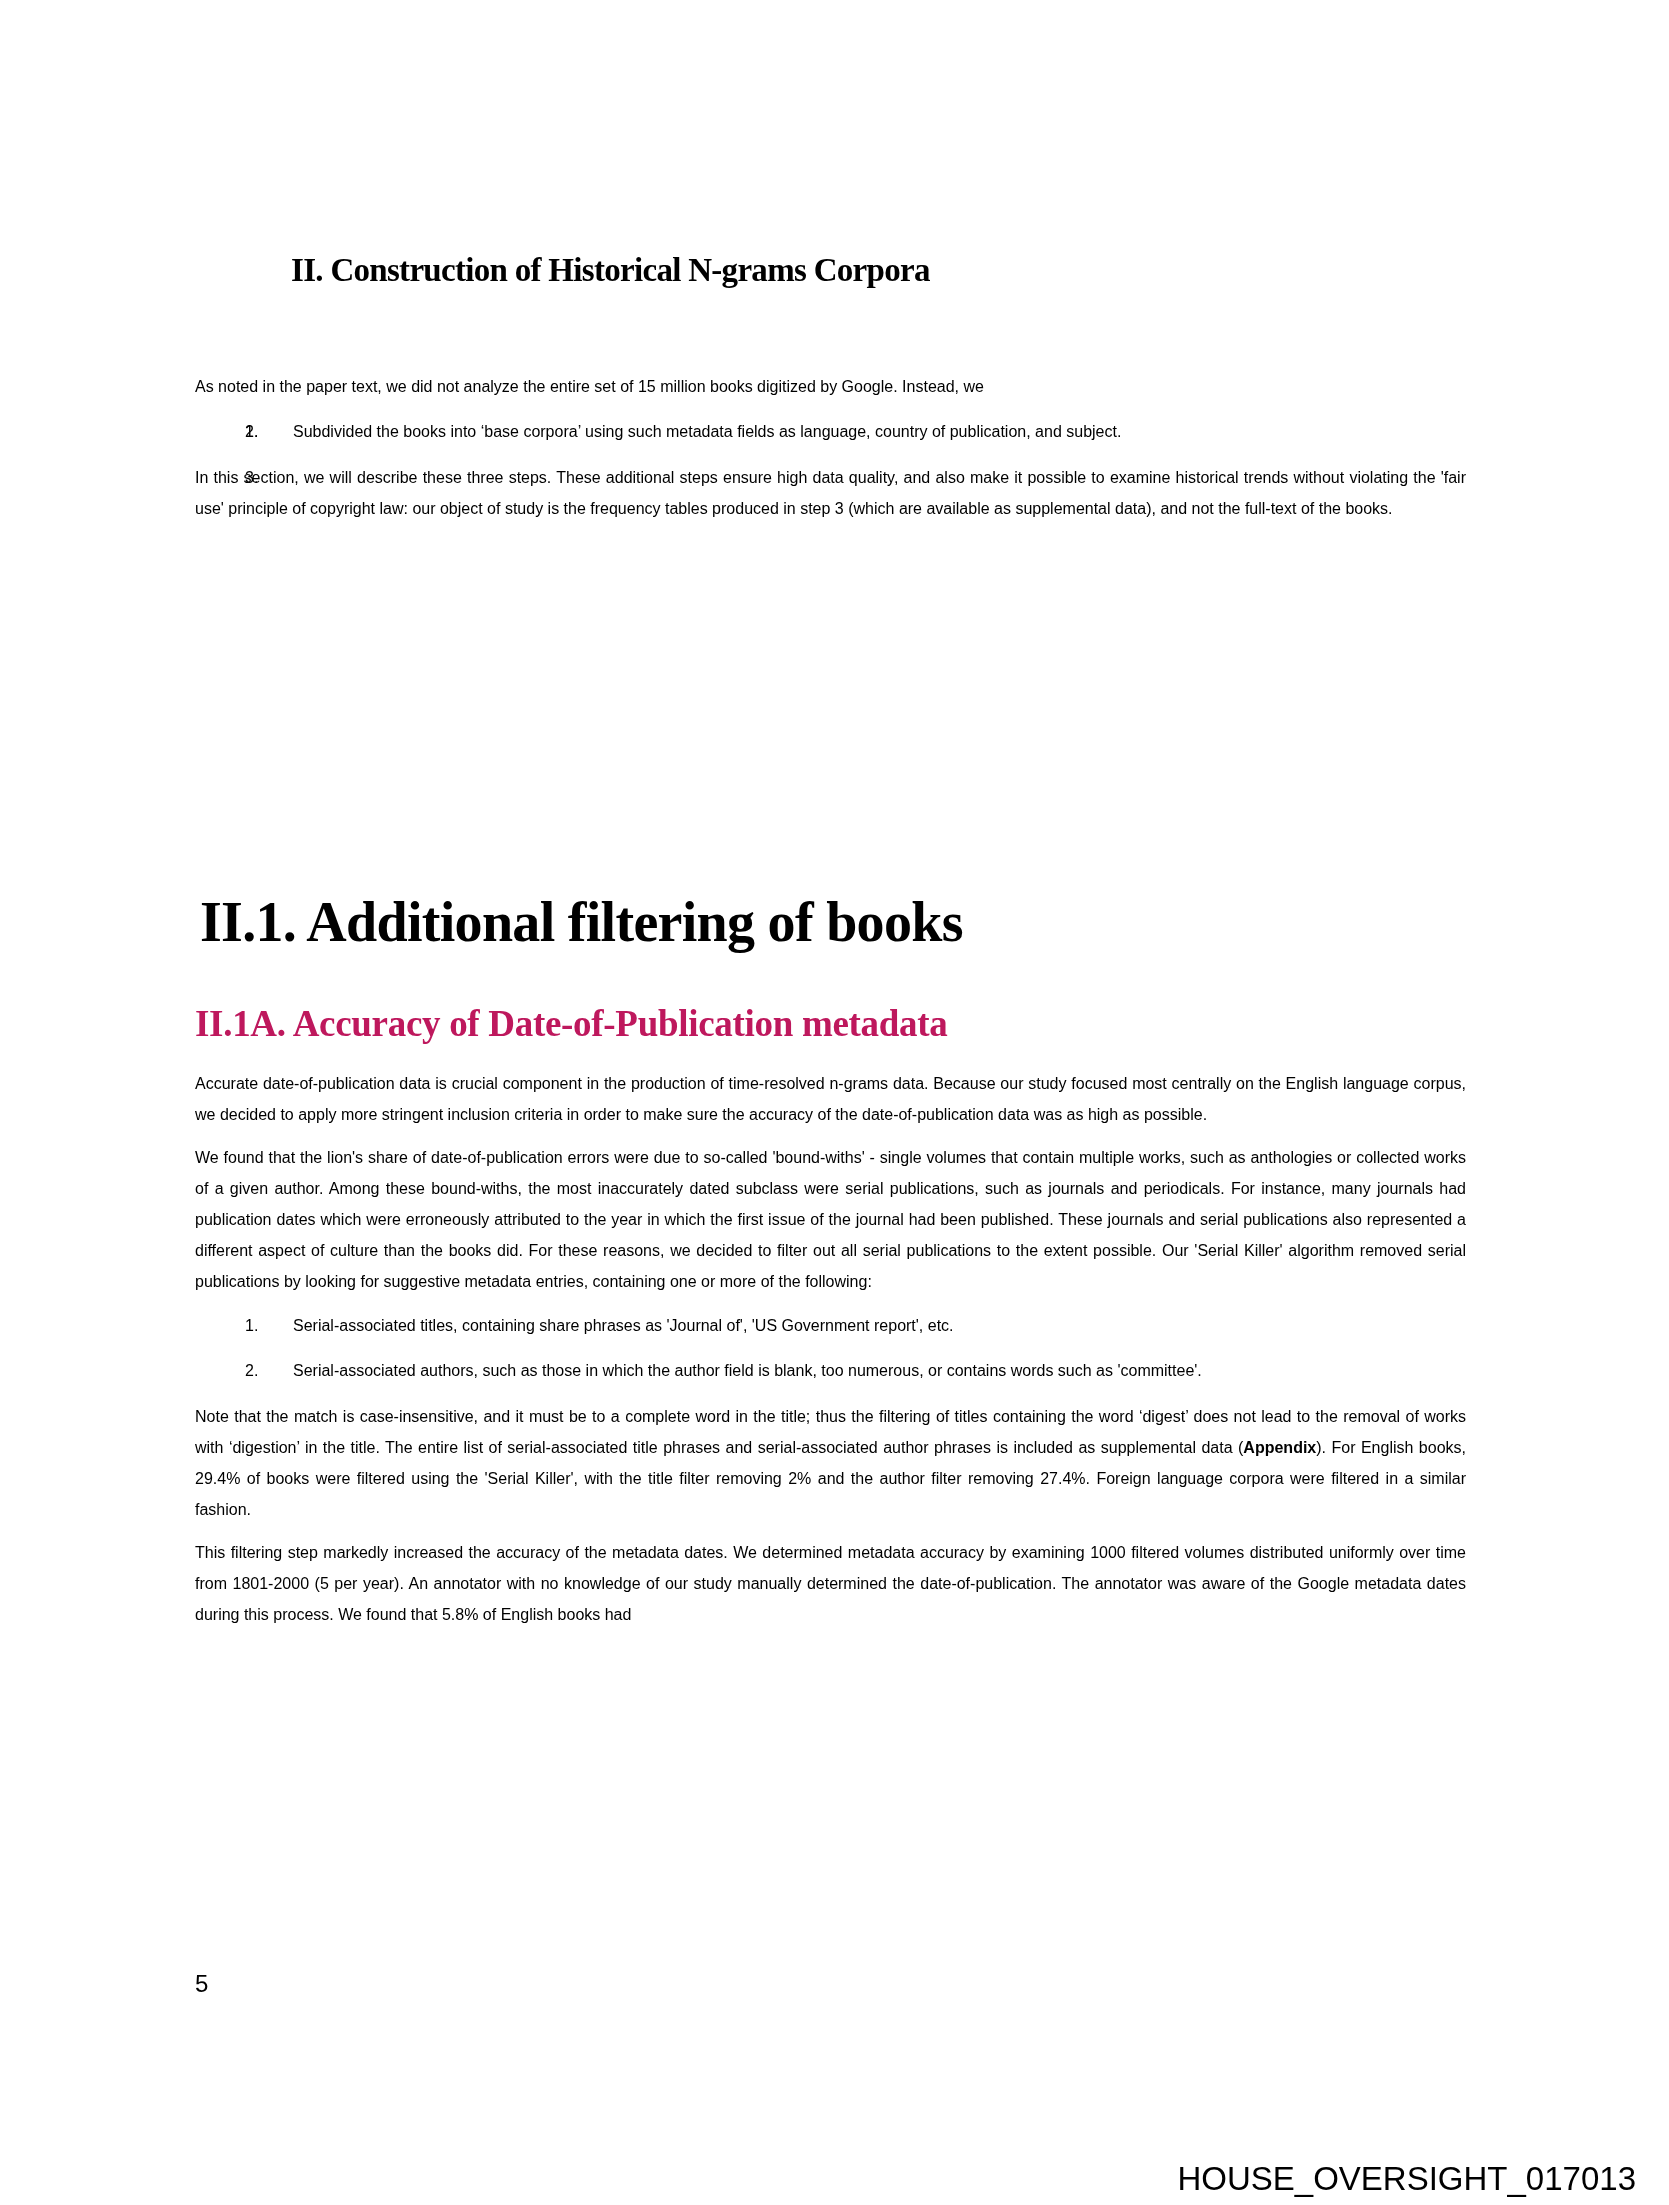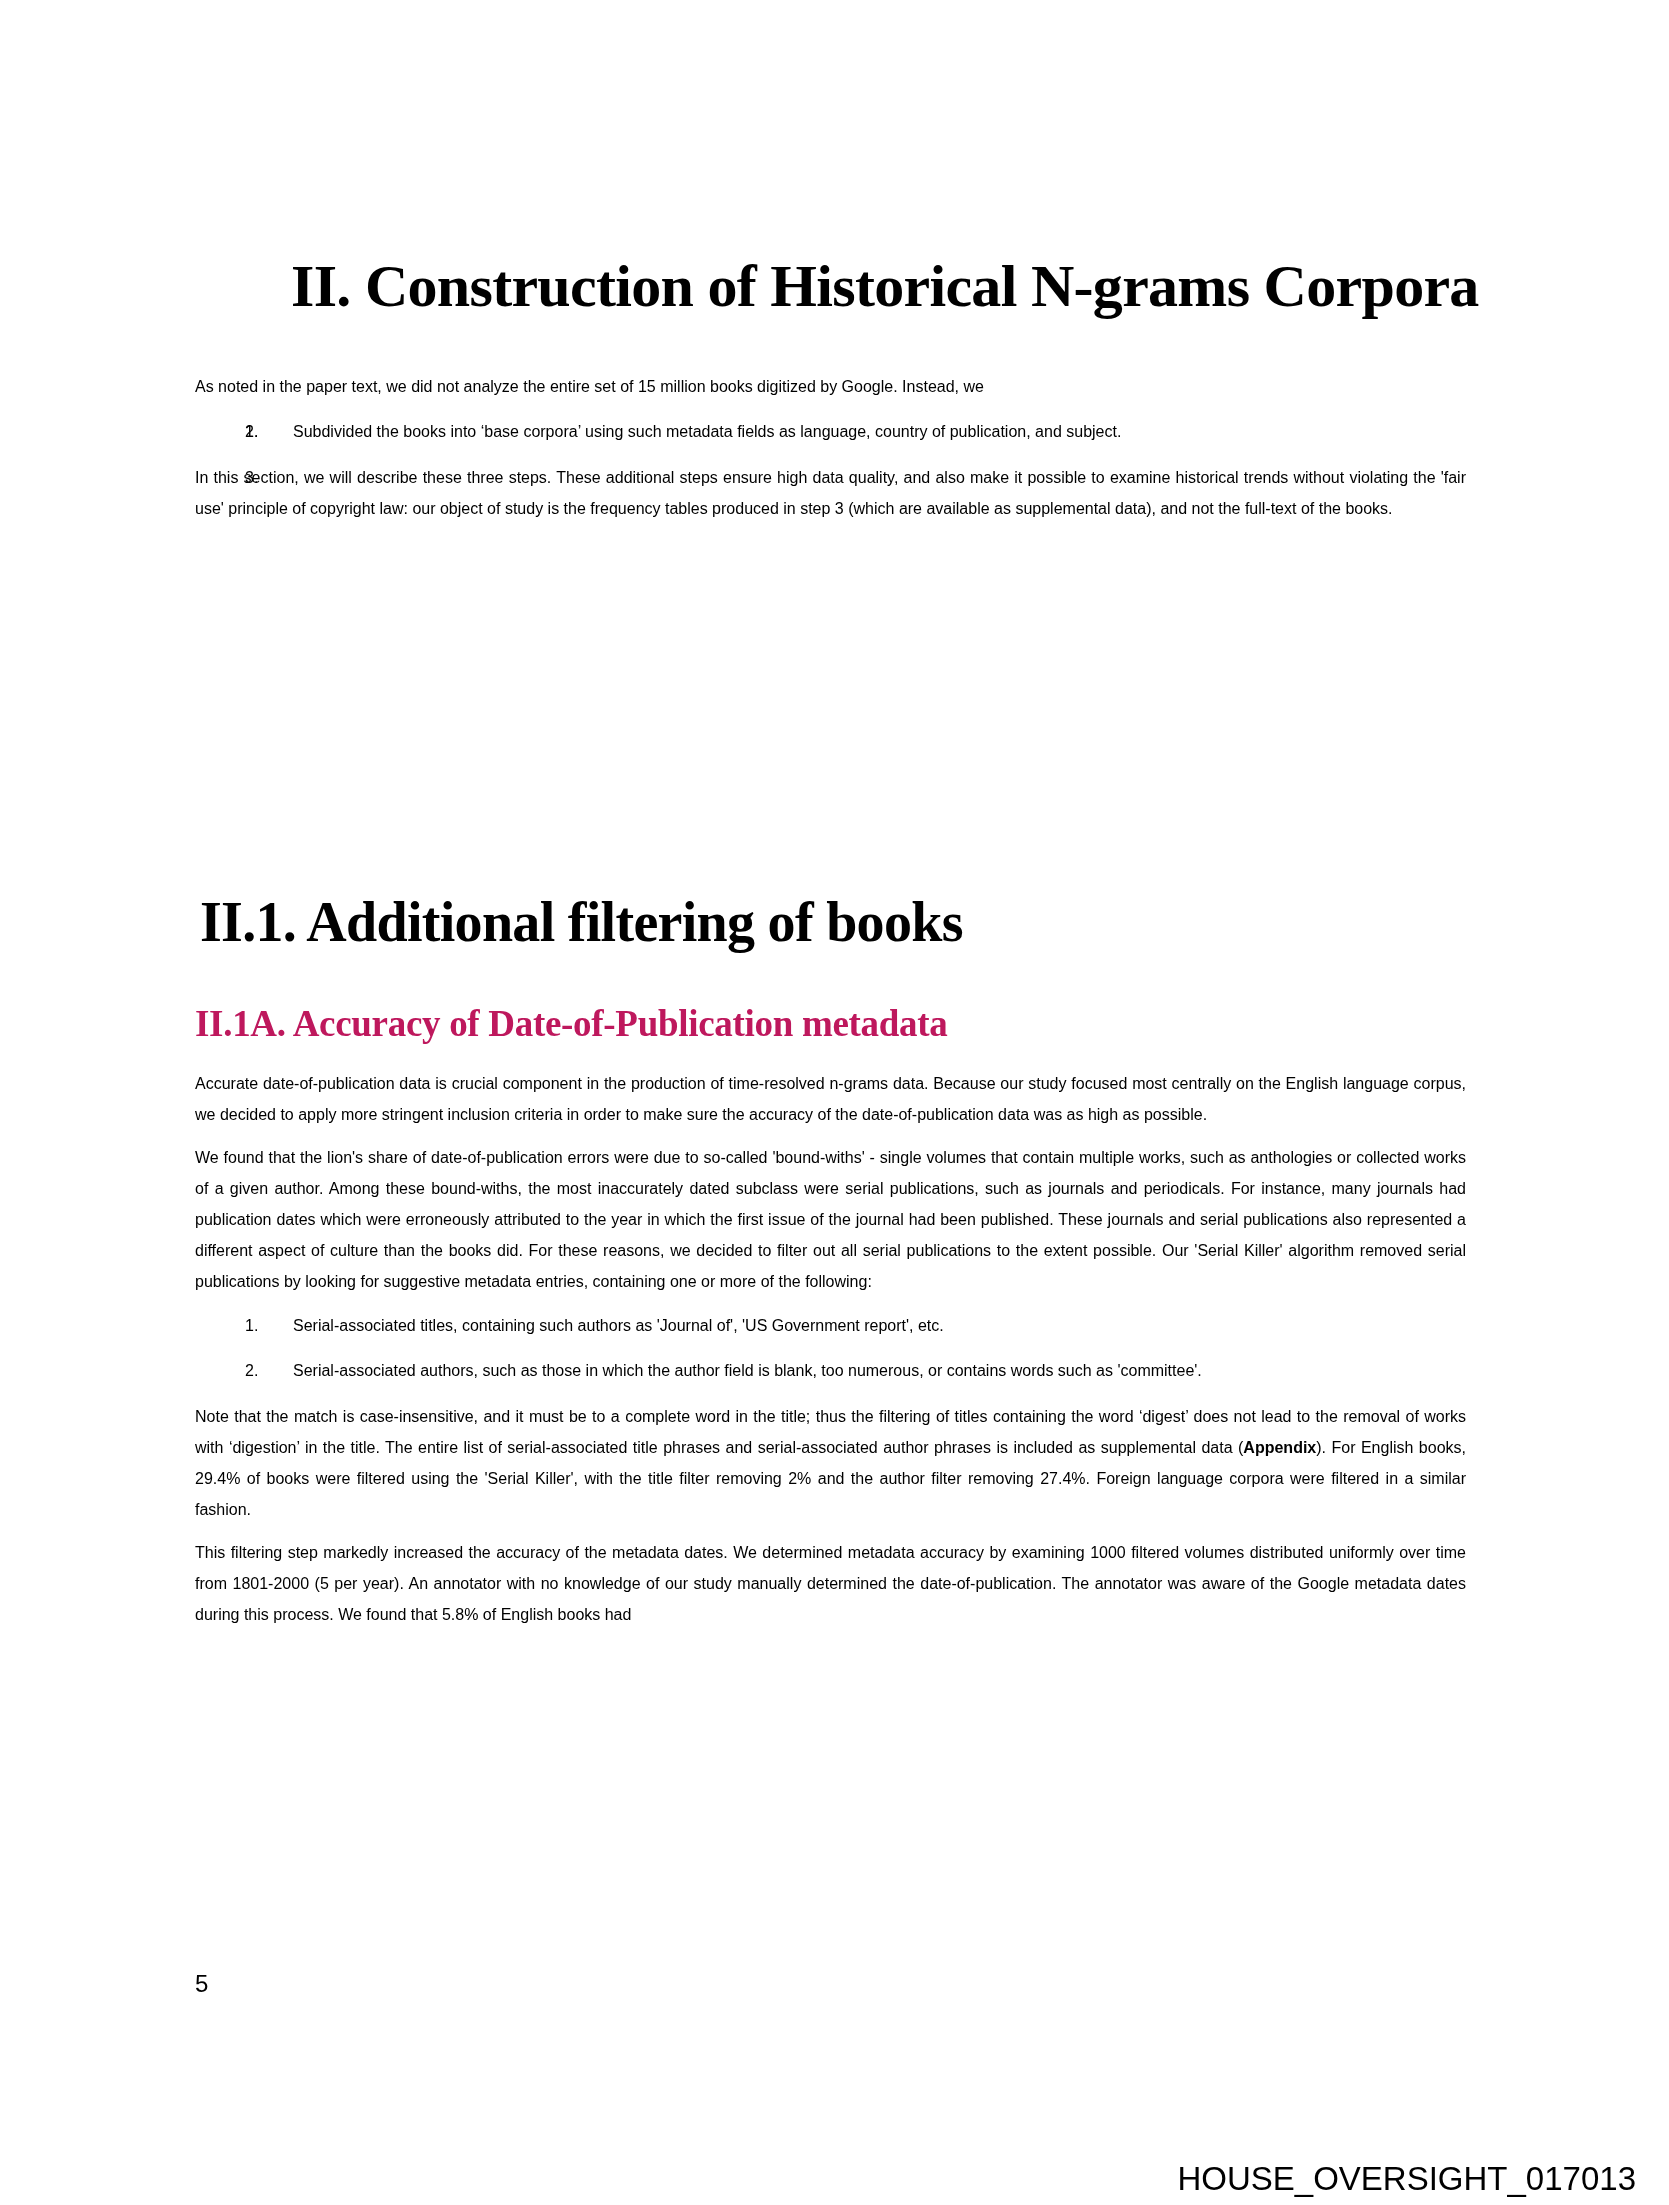--- a/index.html
+++ b/index.html
@@ -8,21 +8,21 @@
     color: #000;
   }
   .page { position: absolute; left: 195px; top: 0; width: 1271px; }
   .serif-head {
     font-family: "Liberation Serif", "DejaVu Serif", serif;
     font-weight: bold;
     transform-origin: left center;
   }
   .h1 {
     position: absolute; left: 96px; top: 252px;
-    font-size: 60px; letter-spacing: -0.7px; white-space: nowrap;
+    font-size: 33px; letter-spacing: -0.7px; white-space: nowrap;
   }
   .h2 {
     position: absolute; left: 5px; top: 890px;
     font-size: 56px; letter-spacing: -0.7px; white-space: nowrap;
   }
   .h3 {
     position: absolute; left: 0; top: 1002px;
     font-size: 37px; letter-spacing: -0.3px; white-space: nowrap; color: #be185d;
   }
   .body-text {
@@ -75,21 +75,21 @@
   <div class="serif-head h2">II.1. Additional filtering of books</div>
 
   <div class="serif-head h3">II.1A. Accuracy of Date-of-Publication metadata</div>
 
   <div class="block body-text sec-a">
     <p>Accurate date-of-publication data is crucial component in the production of time-resolved n-grams data. Because our study focused most centrally on the English language corpus, we decided to apply more stringent inclusion criteria in order to make sure the accuracy of the date-of-publication data was as high as possible.</p>
     <p>We found that the lion's share of date-of-publication errors were due to so-called 'bound-withs' - single volumes that contain multiple works, such as anthologies or collected works of a given author. Among these bound-withs, the most inaccurately dated subclass were serial publications, such as journals and periodicals. For instance, many journals had publication dates which were erroneously attributed to the year in which the first issue of the journal had been published. These journals and serial publications also represented a different aspect of culture than the books did. For these reasons, we decided to filter out all serial publications to the extent possible. Our 'Serial Killer' algorithm removed serial publications by looking for suggestive metadata entries, containing one or more of the following:</p>
     <ol>
       <li>
         <span class="num">1.</span>
-        <span>Serial-associated titles, containing such authors as 'Journal of', 'US Government report', etc.</span>
+        <span>Serial-associated titles, containing share phrases as 'Journal of', 'US Government report', etc.</span>
       </li>
       <li>
         <span class="num">2.</span>
         <span>Serial-associated authors, such as those in which the author field is blank, too numerous, or contains words such as 'committee'.</span>
       </li>
     </ol>
     <p><span>Note that the match is case-insensitive, and it must be to a complete word in the title; thus the filtering of titles containing the word ‘digest’ does not lead to the removal of works with ‘digestion’ in the title. The entire list of serial-associated title phrases and serial-associated author phrases is included as supplemental data (</span><b>Appendix</b><span>).  For English books, 29.4% of books were filtered using the 'Serial Killer', with the title filter removing 2% and the author filter removing 27.4%. Foreign language corpora were filtered in a similar fashion.</span></p>
     <p>This filtering step markedly increased the accuracy of the metadata dates. We determined metadata accuracy by examining 1000 filtered volumes distributed uniformly over time from 1801-2000 (5 per year). An annotator with no knowledge of our study manually determined the date-of-publication. The annotator was aware of the Google metadata dates during this process. We found that 5.8% of English books had</p>
   </div>
 </div>

